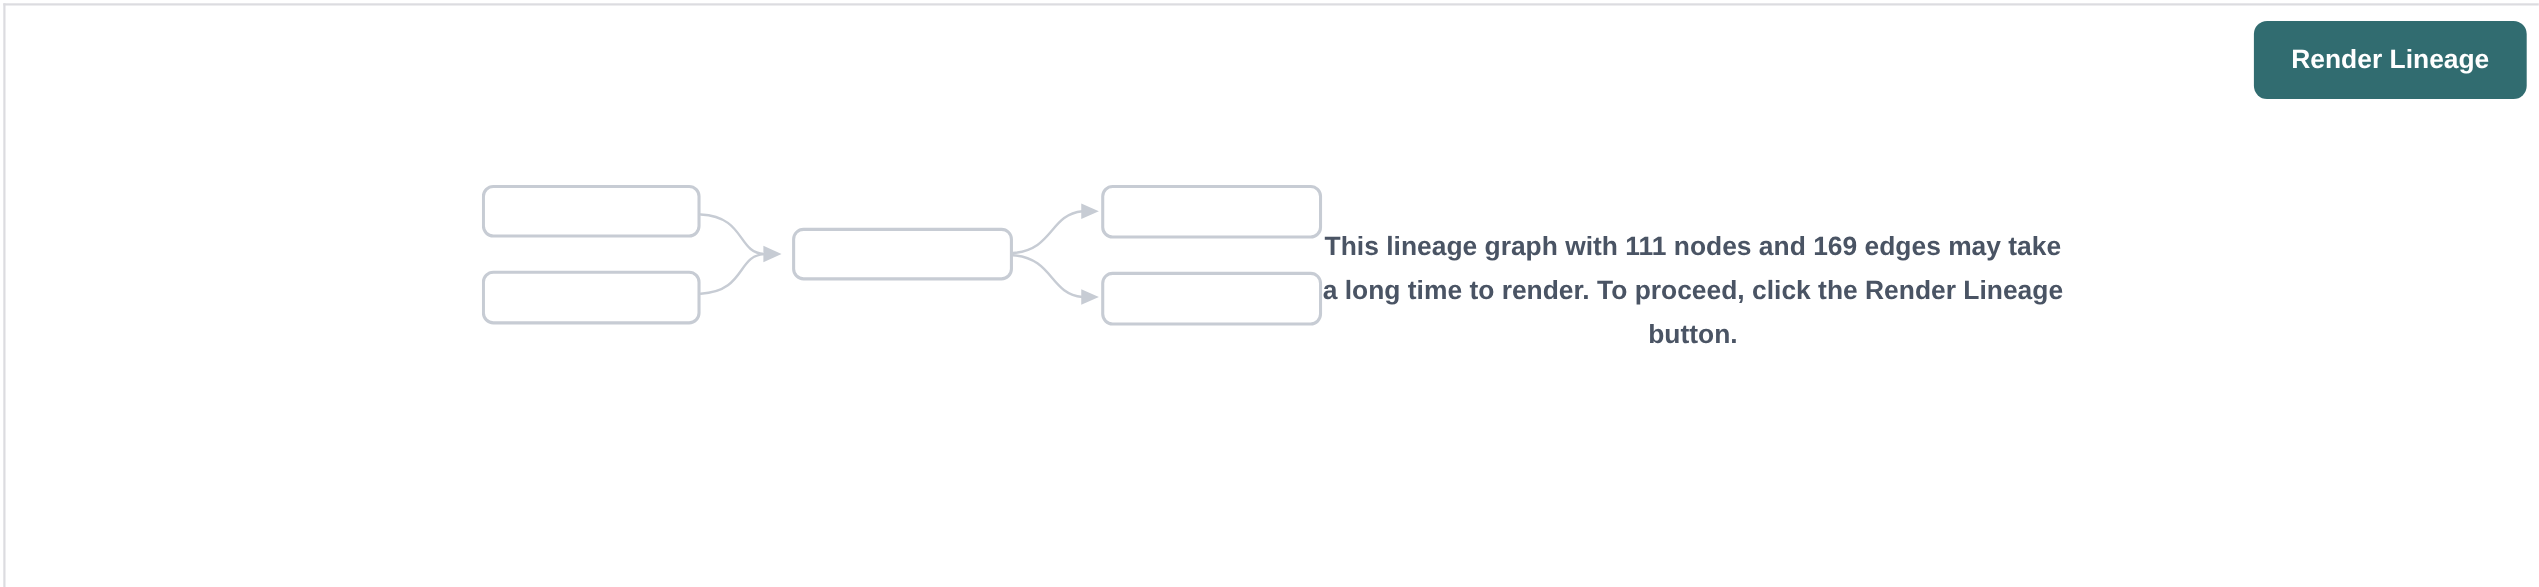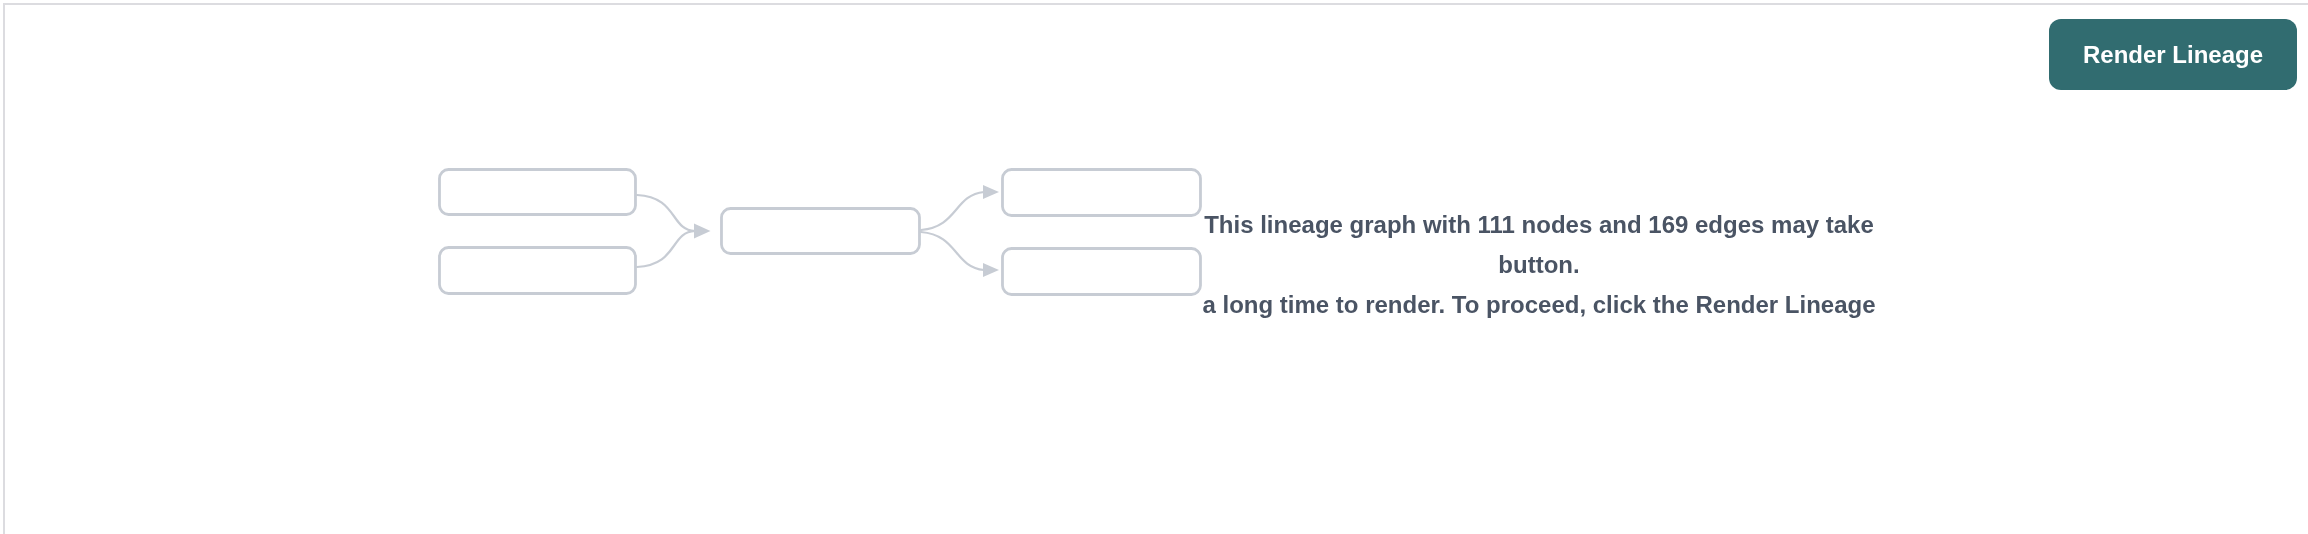--- a/index.html
+++ b/index.html
@@ -94,18 +94,18 @@
         <rect x="1.5" y="2.5" width="196" height="45" rx="9"></rect>
         <rect x="1.5" y="80.5" width="196" height="46" rx="9"></rect>
         <rect x="283.5" y="41.5" width="198" height="45" rx="9"></rect>
         <rect x="564.5" y="2.5" width="198" height="46" rx="9"></rect>
         <rect x="564.5" y="81.5" width="198" height="46" rx="9"></rect>
       </g>
     </svg>
 
     <div class="message">
       <div class="line">This lineage graph with 111 nodes and 169 edges may take</div>
+      <div class="line">a long time to render. To proceed, click the Render Lineage</div>
       <div class="line">button.</div>
-      <div class="line">a long time to render. To proceed, click the Render Lineage</div>
     </div>
 
   </div>
 </div>
 
 </body></html>

